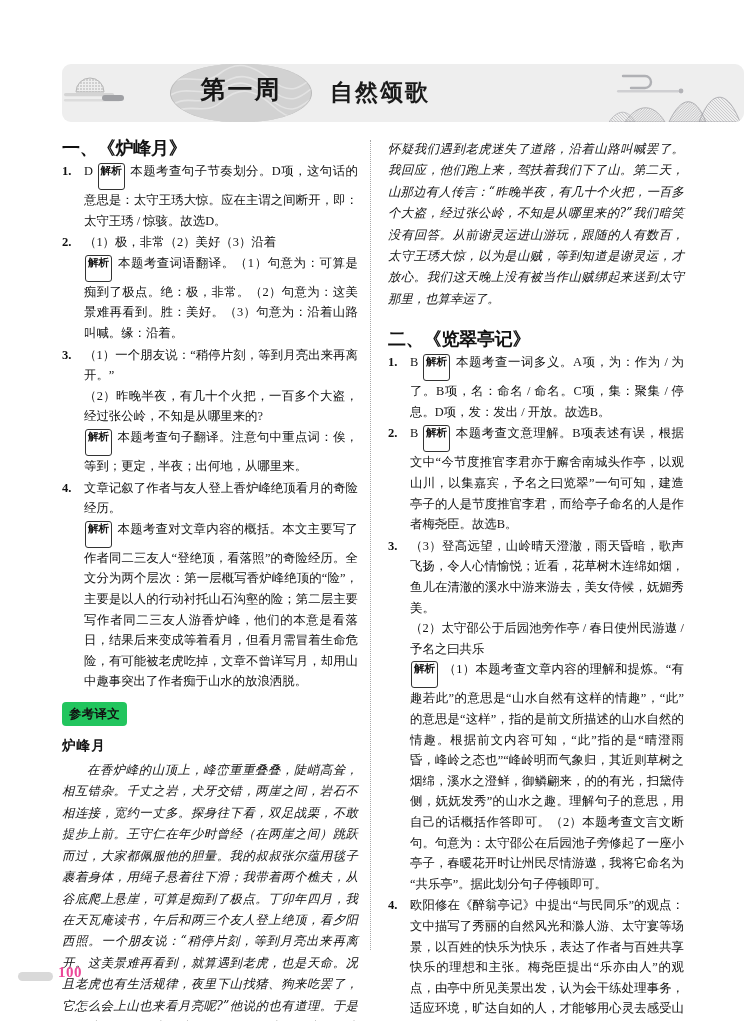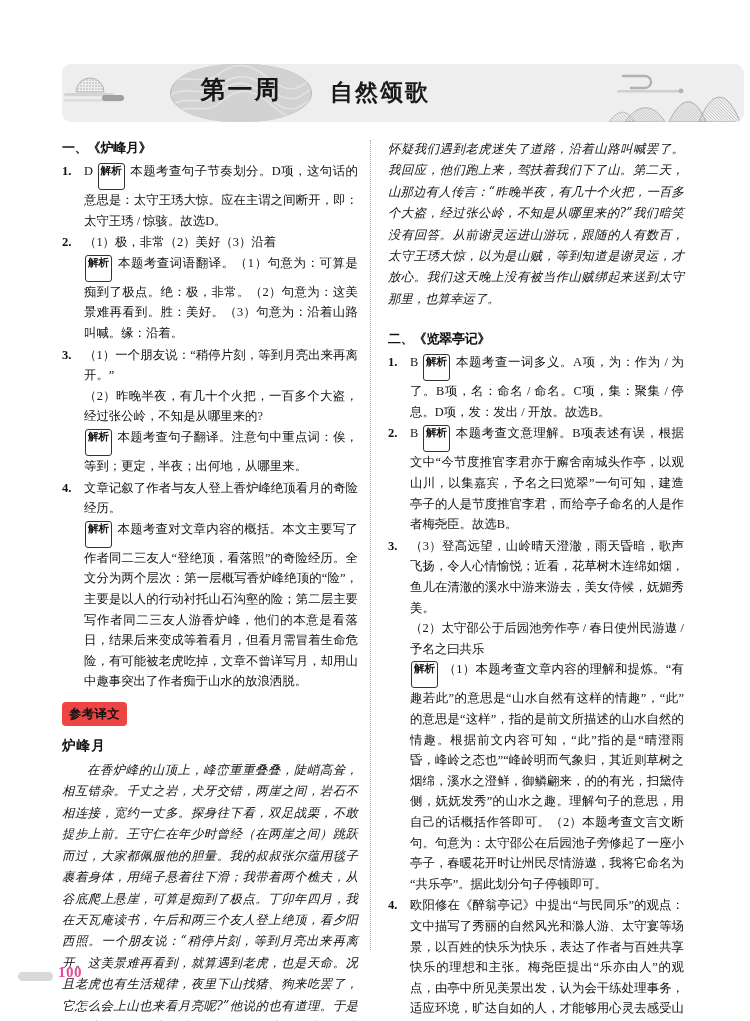--- a/index.html
+++ b/index.html
@@ -104,21 +104,21 @@
     left: 370px;
     top: 140px;
     width: 0;
     height: 810px;
     border-left: 1.1px dotted #a8a8a8;
   }
 
   
   .sec-head {
     font-family: "DejaVu Sans", "Liberation Sans", sans-serif;
-    font-size: 13px;
+    font-size: 18px;
     font-weight: 700;
     letter-spacing: -0.2px;
     margin: 0 0 3px 0;
     line-height: 20px;
   }
   .col-right .sec-head { margin-top: 0; }
 
   
   .item {
     position: relative;
@@ -152,21 +152,21 @@
     font-weight: 700;
     line-height: 13px;
     vertical-align: 1px;
     letter-spacing: 0px;
     white-space: nowrap;
   }
 
   
   .ref-badge {
     display: inline-block;
-    background: #ef4444;
+    background: #22c55e;
     border-radius: 4px;
     padding: 2px 7px 2px 7px;
     margin: 9px 0 4px 0;
     font-family: "DejaVu Sans", "Liberation Sans", sans-serif;
     font-size: 12.4px;
     font-weight: 700;
     letter-spacing: 0.4px;
     color: #111;
   }
 

